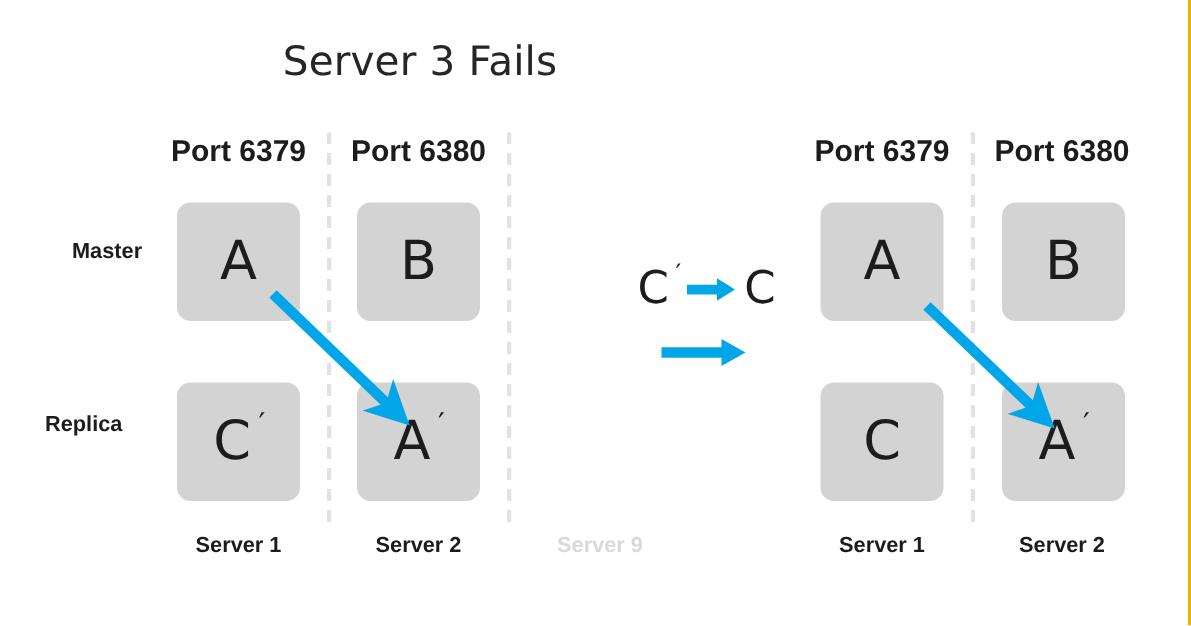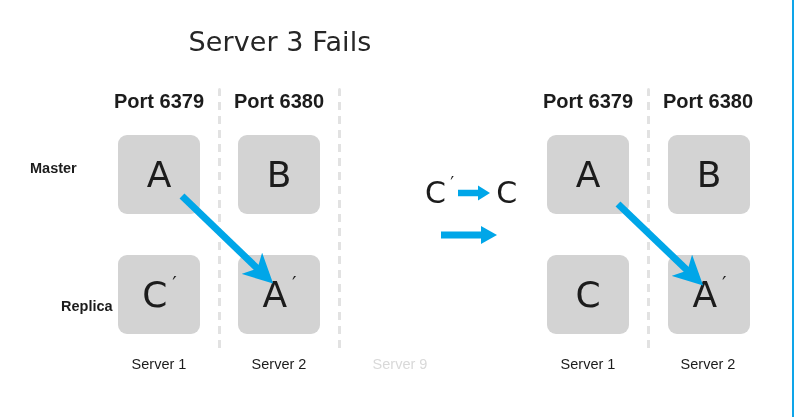--- a/index.html
+++ b/index.html
@@ -9,21 +9,21 @@
   }
   body {
     font-family: "Liberation Sans", sans-serif;
   }
   .slide {
     position: relative;
     width: 794px;
     height: 417px;
     background: #ffffff;
     overflow: hidden;
-    border-right: 2px solid #0ea5e9;
+    border-right: 2px solid #eab308;
     box-sizing: border-box;
   }
   .title {
     position: absolute;
     left: 0;
     top: 26px;
     width: 560px;
     text-align: center;
     font-size: 27px;
     font-weight: 400;
@@ -41,21 +41,21 @@
     font-weight: bold;
     color: #1c1c1c;
     white-space: nowrap;
   }
   .server-label {
     position: absolute;
     top: 356px;
     width: 120px;
     text-align: center;
     font-size: 14.5px;
-    font-weight: normal;
+    font-weight: bold;
     color: #1c1c1c;
     white-space: nowrap;
   }
   .server-label.faded {
     color: #d9d9d9;
   }
   .row-label {
     position: absolute;
     font-size: 14.5px;
     font-weight: bold;
@@ -128,22 +128,22 @@
     pointer-events: none;
   }
 </style>
 </head>
 <body>
 
 <div class="slide">
 
   <div class="title">Server 3 Fails</div>
 
-  <div class="row-label" style="left:30px; top:160px;text-align:center;">Master</div>
-  <div class="row-label" style="left:30px; top:298px;margin-left:31px;">Replica</div>
+  <div class="row-label" style="left:48px; top:160px;text-align:center;">Master</div>
+  <div class="row-label" style="left:30px; top:275px;">Replica</div>
 
   <div class="port-label" style="left:99px;">Port 6379</div>
   <div class="port-label" style="left:219px;">Port 6380</div>
 
   <div class="divider" style="left:218px;"></div>
   <div class="divider" style="left:338px;"></div>
 
   <div class="node" style="left:118px; top:135px;">
     <span class="node-text"><span>A</span><span class="prime"></span></span>
   </div>

